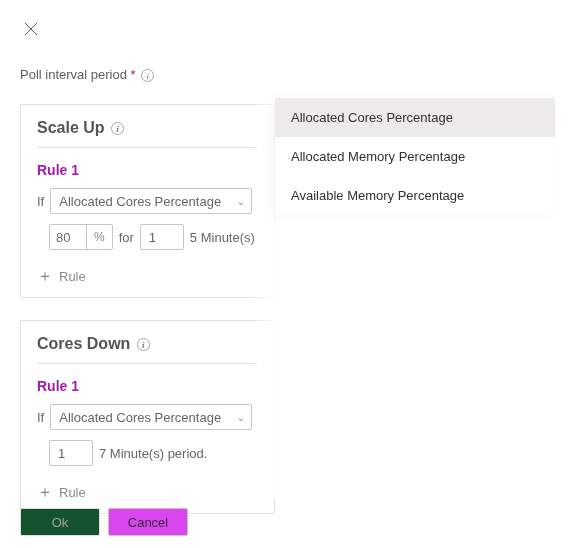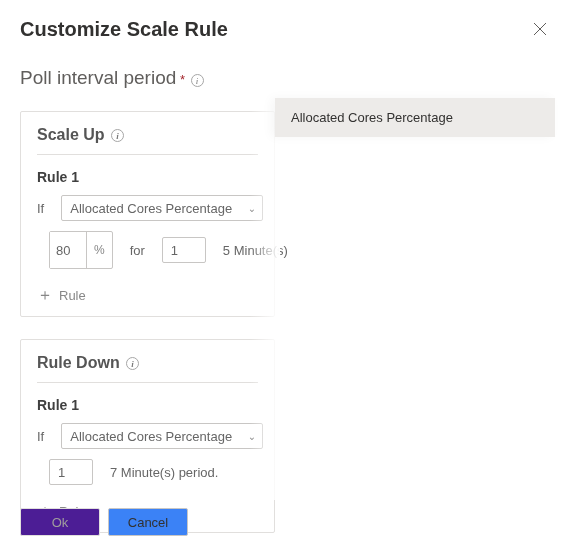--- a/index.html
+++ b/index.html
@@ -28,21 +28,21 @@
       padding: 4px;
       color: #605e5c;
       font-size: 14px;
     }
     .main-area {
       width: 275px;
       padding: 24px 0 0 20px;
       position: relative;
     }
     .field-label {
-      font-size: 19px;
+      font-size: 13px;
       color: #605e5c;
     }
     .required {
       color: #a4262c;
     }
     .info-icon {
       display: inline-flex;
       align-items: center;
       justify-content: center;
       width: 13px;
@@ -65,28 +65,28 @@
     }
     .section-header {
       font-size: 16px;
       font-weight: 600;
       color: #555;
       padding-bottom: 10px;
       border-bottom: 1px solid #e1dfdd;
     }
     .rule-title {
       font-size: 14px;
-      color: #404040;
+      color: #a21caf;
       font-weight: 600;
       margin-top: 14px;
     }
     .rule-row {
       display: flex;
       align-items: center;
-      gap: 17px;
+      gap: 6px;
       margin-top: 10px;
       flex-wrap: nowrap;
     }
     .rule-row2 {
       margin-left: 12px;
     }
     .if-label, .for-label, .period-label {
       color: #666;
       font-size: 13px;
       white-space: nowrap;
@@ -107,21 +107,21 @@
     }
     .chevron {
       color: #888;
       font-size: 10px;
     }
     .num-input-wrap {
       display: flex;
       align-items: flex-start;
       border: 1px solid #c8c6c4;
       border-radius: 2px;
-      height: 38px;
+      height: 26px;
       background: #fff;
     }
     .num-input {
       border: none;
       outline: none;
       font-size: 13px;
       color: #666;
       padding: 0 6px;
       width: 36px;
       text-align: left;
@@ -164,28 +164,28 @@
       position: absolute;
       bottom: 12px;
       left: 20px;
       display: flex;
       gap: 8px;
     }
     .btn {
       height: 28px;
       min-width: 80px;
       border: 1px solid #c8c6c4;
-      background: #3b82f6;
+      background: #d946ef;
       border-radius: 2px;
       font-size: 13px;
       cursor: pointer;
       color: #323130;
     }
     .btn-disabled {
-      background: #4c1d95;
+      background: #14532d;
       color: #a19f9d;
       border-color: #e1dfdd;
       cursor: default;
     }
     .dropdown-panel {
       position: absolute;
       top: 98px;
       left: 275px;
       width: 280px;
       background: #fff;
@@ -207,21 +207,20 @@
       width: 30px;
       height: 440px;
       background: linear-gradient(90deg, rgba(255,255,255,0) 0%, rgba(255,255,255,1) 100%);
       pointer-events: none;
     }
   </style>
 </head>
 <body>
 
 <div class="header">
-  <div class="title">Customize Scale Rule</div>
   <div class="close-btn">
     <svg width="14" height="14" viewBox="0 0 14 14">
         <path d="M1 1 L13 13 M13 1 L1 13" stroke="#605e5c" stroke-width="1" fill="none"></path>
       </svg>
   </div>
 </div>
 
 <div class="main-area">
 
   <div>
@@ -256,21 +255,21 @@
     </div>
 
     <div class="add-rule">
       <span class="plus-icon">＋</span>
       <span>Rule</span>
     </div>
   </div>
 
   <div class="section">
     <div class="section-header">
-      <span>Rule Down</span>
+      <span>Cores Down</span>
       <span class="info-icon">i</span>
     </div>
     <div class="rule-title">Rule 1</div>
 
     <div class="rule-row">
       <span class="if-label">If</span>
       <div class="select-box">
         <span>Allocated Cores Percentage</span>
         <span class="chevron">⌄</span>
       </div>
@@ -286,18 +285,20 @@
       <span>Rule</span>
     </div>
   </div>
 
 </div>
 
 <div class="faded-edge"></div>
 
 <div class="dropdown-panel">
   <div class="dropdown-item selected">Allocated Cores Percentage</div>
+  <div class="dropdown-item">Allocated Memory Percentage</div>
+  <div class="dropdown-item">Available Memory Percentage</div>
 </div>
 
 <div class="footer">
   <button class="btn btn-disabled">Ok</button>
   <button class="btn">Cancel</button>
 </div>
 
 </body></html>

